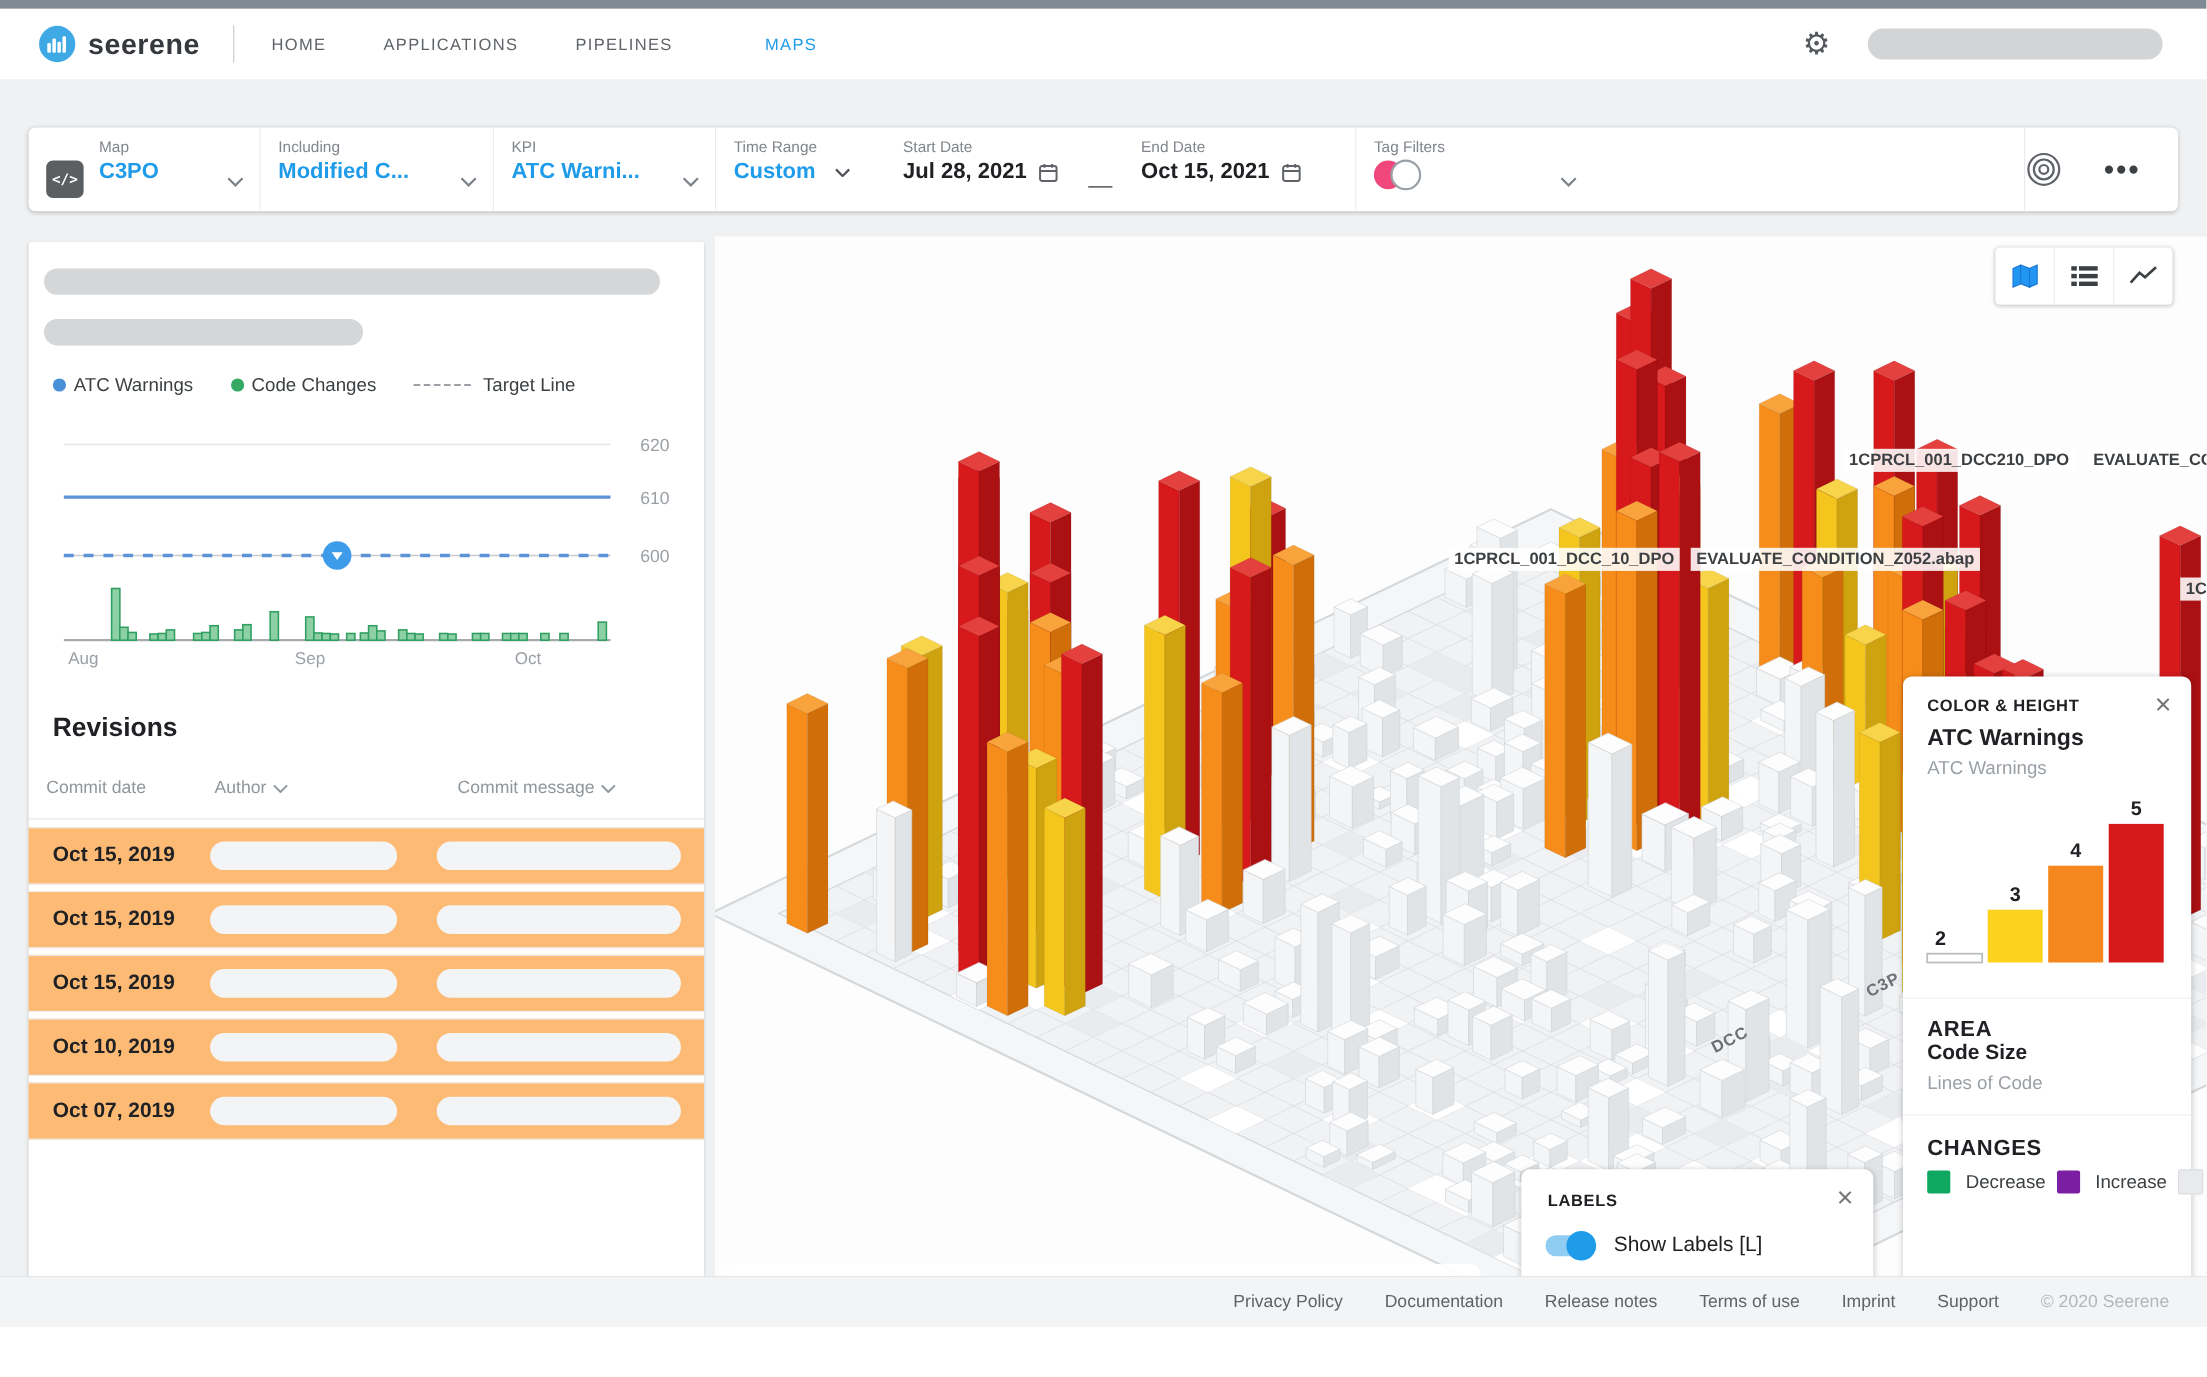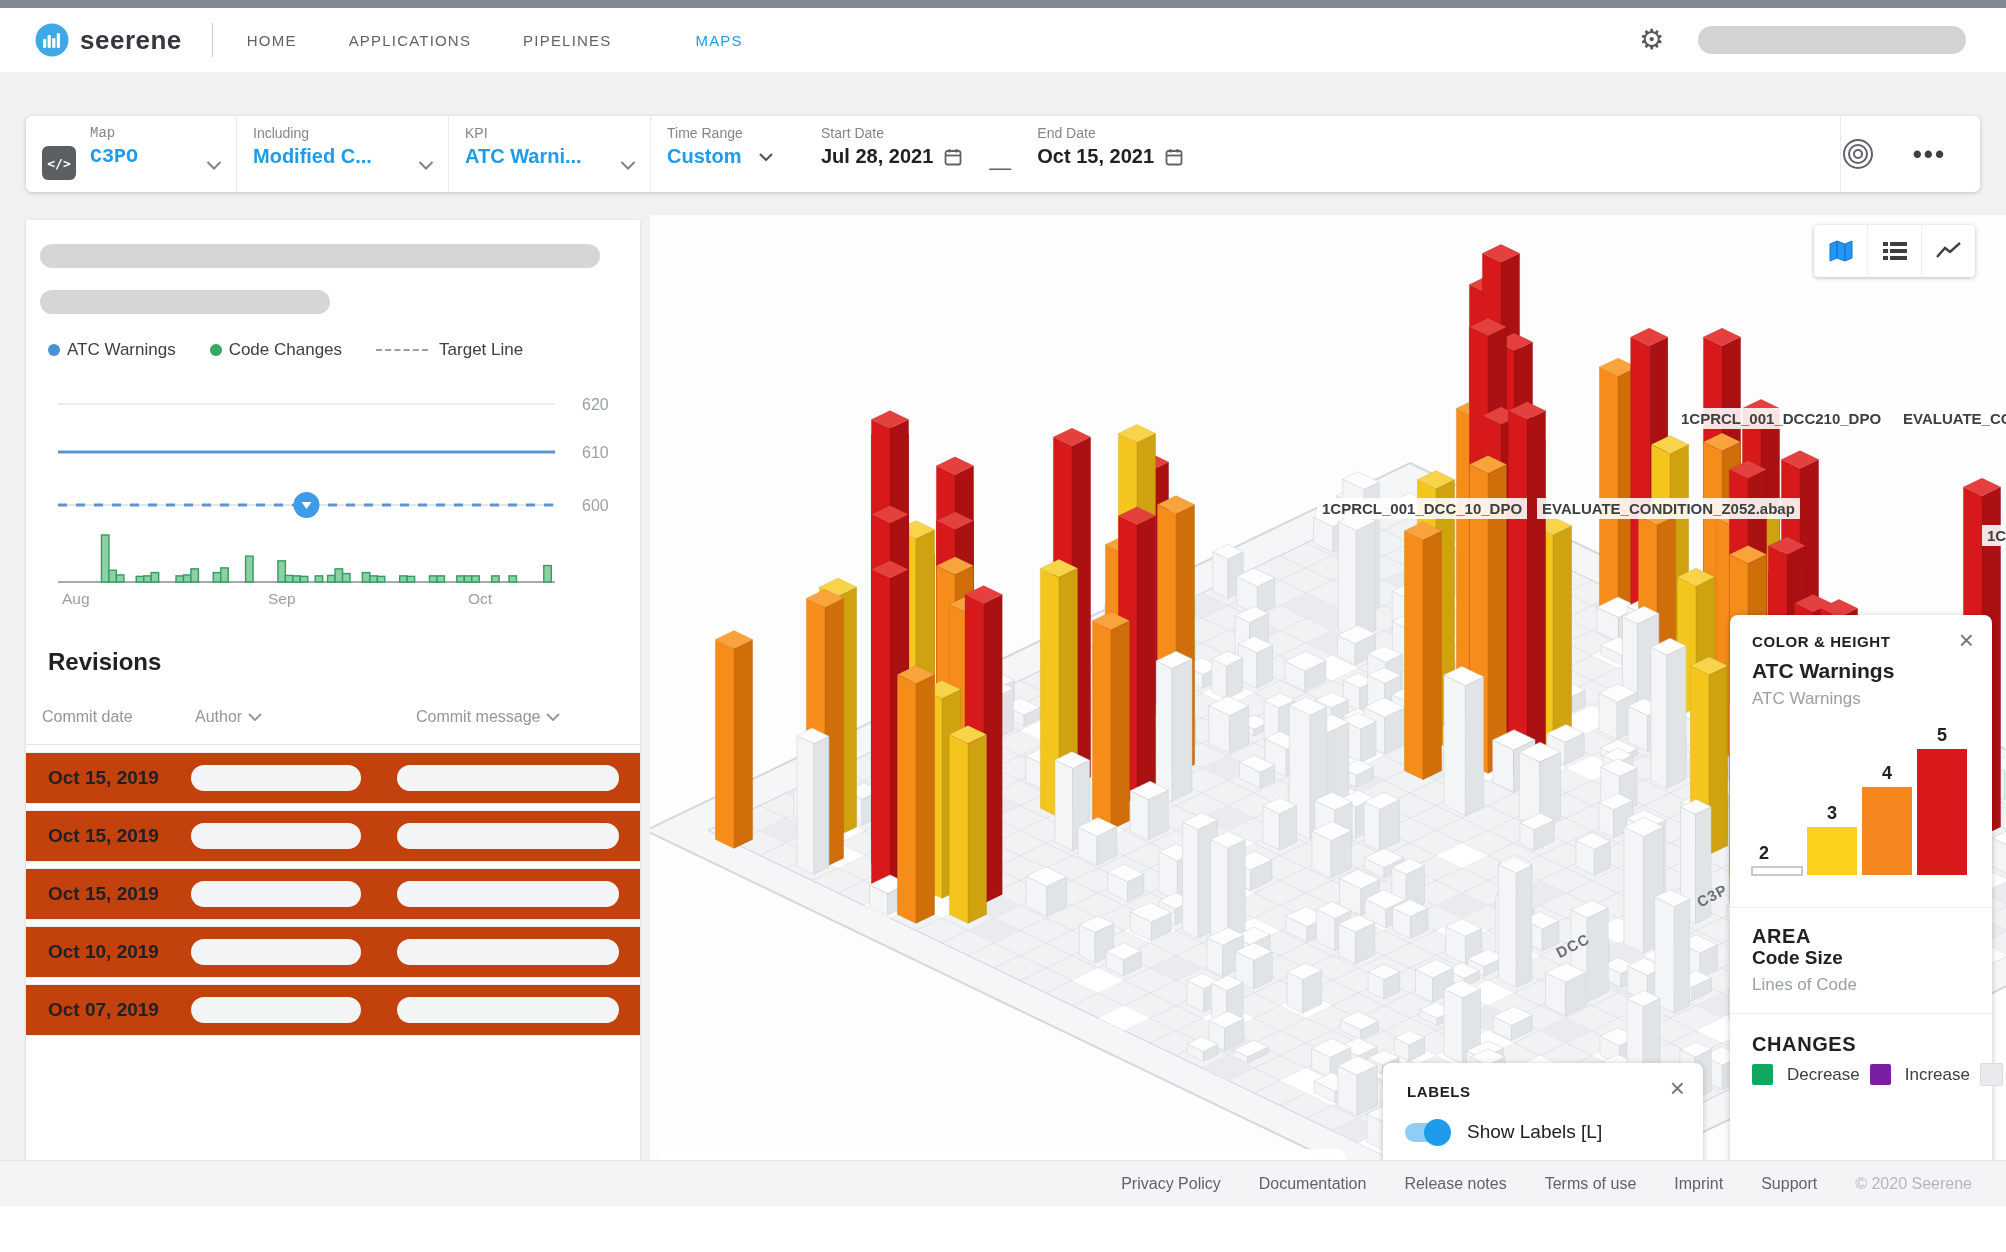--- a/index.html
+++ b/index.html
@@ -25,21 +25,21 @@
   .fsec{position:relative;box-sizing:border-box;padding:9px 14px 0 16px;}
   .fsec + .fsec{border-left:1px solid #e8eaed;}
   .fsec-label{font-size:14px;color:#80868b;margin-bottom:4px;}
   .fval{font-size:20px;font-weight:700;color:#1e9be9;}
   .fval.dark{color:#202124;}
   .chev{position:absolute;right:14px;bottom:22px;}
   .chev-inline{margin-left:8px;vertical-align:2px;}
   .code-icon{position:absolute;left:16px;bottom:12px;width:34px;height:34px;border-radius:6px;background:#5c5f62;
     color:#fff;font-family:"DejaVu Sans Mono",monospace;font-size:13px;font-weight:700;
     display:flex;align-items:center;justify-content:center;}
-  .indent{margin-left:48px;font-family:Liberation Mono, monospace;}
+  .indent{margin-left:48px;}
   .dates-wrap{display:flex;align-items:flex-start;gap:26px;}
   .dcol{position:relative;}
   .dval-row{display:flex;align-items:center;gap:10px;}
   .dash-sep{font-size:22px;color:#5f6368;margin-top:30px;}
   .tag-circles{display:flex;align-items:center;margin-top:2px;}
   .tag-c1{width:26px;height:26px;border-radius:50%;background:#f0487c;}
   .tag-c2{width:24px;height:24px;border-radius:50%;background:#fff;border:2px solid #9aa0a6;margin-left:-11px;}
   .fb-icon{width:30px;height:34px;border-radius:5px;background:#29b6f6;margin-top:0;
     display:flex;align-items:center;justify-content:center;cursor:pointer;}
   .fb-diamond{width:11px;height:11px;background:#fff;transform:rotate(45deg);}
@@ -54,21 +54,21 @@
   .ldot{width:12px;height:12px;border-radius:50%;}
   .ldash{width:52px;border-top:2px dashed #9aa0a6;margin-right:4px;}
   .rev-title{position:absolute;left:22px;top:428px;font-size:24px;font-weight:700;color:#202124;}
   .rev-head{position:absolute;left:0;top:488px;width:100%;display:flex;align-items:center;
     padding-left:16px;box-sizing:border-box;font-size:16px;color:#8f969c;gap:16px;}
   .rev-head .c1{width:137px;}
   .rev-head .c2{width:205px;display:flex;align-items:center;gap:6px;cursor:pointer;}
   .rev-head .c3{display:flex;align-items:center;gap:6px;cursor:pointer;}
   .rev-sep{position:absolute;left:0;top:524px;width:100%;height:1px;background:#e4e6e8;}
   .rev-rows{position:absolute;left:0;top:532px;width:100%;}
-  .rev-row{height:52px;background:#c2410c;border-top:1px solid #eceef0;border-bottom:1px solid #eceef0;
+  .rev-row{height:52px;background:#fdba74;border-top:1px solid #eceef0;border-bottom:1px solid #eceef0;
     margin-bottom:6px;display:flex;align-items:center;padding-left:22px;box-sizing:border-box;cursor:pointer;}
   .rev-row .date{width:143px;font-size:19px;font-weight:700;color:#202124;}
   .rev-pill{height:26px;border-radius:13px;background:#f3f4f5;}
   .rev-pill.a{width:170px;margin-right:36px;}
   .rev-pill.b{width:222px;}
   
   .map-panel{position:absolute;left:650px;top:143px;width:1356px;height:975px;background:#fdfdfd;overflow:hidden;}
   #city{position:absolute;left:0;top:0;}
   .map-toolbar{position:absolute;left:1164px;top:10px;display:flex;background:#fff;border-radius:4px;
     box-shadow:0 1px 4px rgba(0,0,0,.25);}
@@ -192,20 +192,30 @@
               <span class="fval dark">Oct 15, 2021</span>
             <svg width="20" height="20" viewBox="0 0 20 20">
                 <rect x="2.5" y="4" width="15" height="13.5" rx="2" fill="none" stroke="#5f6368" stroke-width="1.8"></rect>
                 <line x1="2.5" y1="8.5" x2="17.5" y2="8.5" stroke="#5f6368" stroke-width="1.8"></line>
                 <line x1="6.5" y1="2" x2="6.5" y2="5.5" stroke="#5f6368" stroke-width="1.8"></line>
                 <line x1="13.5" y1="2" x2="13.5" y2="5.5" stroke="#5f6368" stroke-width="1.8"></line>
               </svg>
           </div>
         </div>
       </div>
+    </div>
+    <div class="fsec" style="width:216px">
+      <div class="fsec-label">Tag Filters</div>
+      <div class="tag-circles">
+        <div class="tag-c1"></div>
+        <div class="tag-c2"></div>
+      </div>
+      <svg class="chev" width="16" height="9" viewBox="0 0 16 9">
+          <path d="M1.5 1 L8 7.5 L14.5 1" fill="none" stroke="#7d838a" stroke-width="2"></path>
+        </svg>
     </div>
     <div class="ficons">
       <svg width="34" height="34" viewBox="0 0 34 34" style="cursor:pointer">
         <circle cx="17" cy="17" r="14" fill="none" stroke="#5f6368" stroke-width="2"></circle>
         <circle cx="17" cy="17" r="9" fill="none" stroke="#5f6368" stroke-width="2"></circle>
         <circle cx="17" cy="17" r="4" fill="none" stroke="#5f6368" stroke-width="2"></circle>
       </svg>
       <span class="dots">•••</span>
     </div>
   </div>

